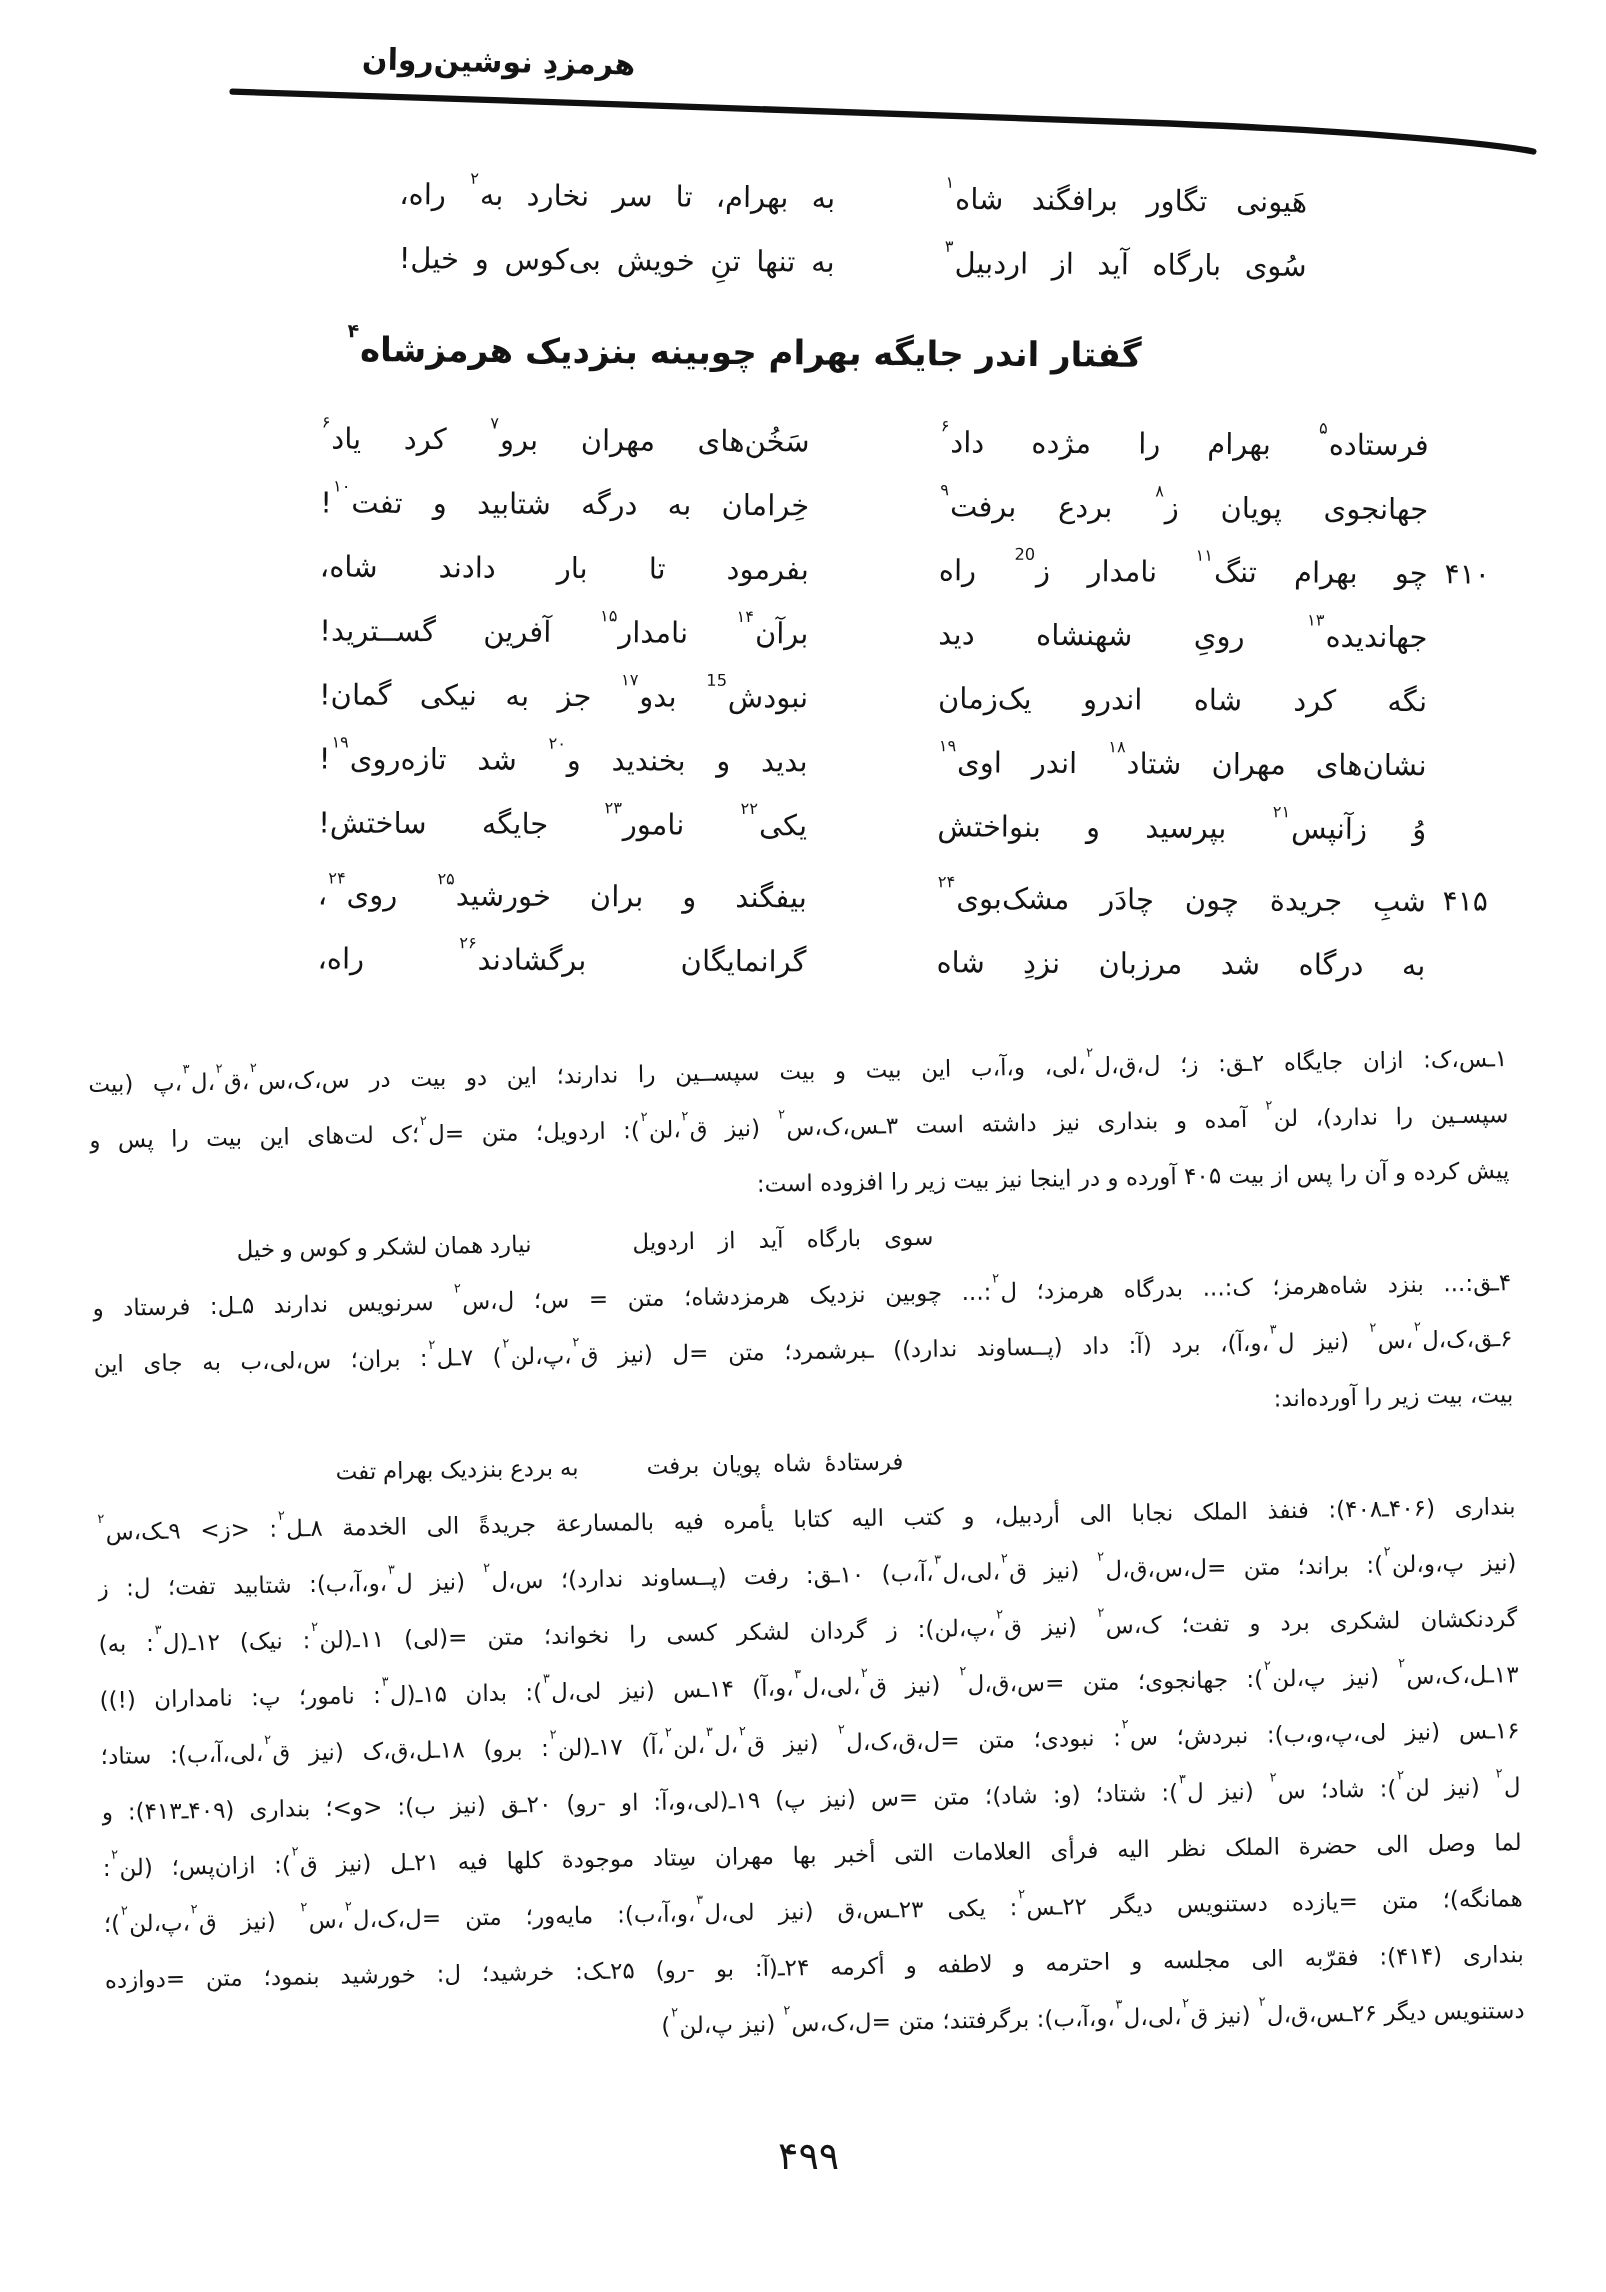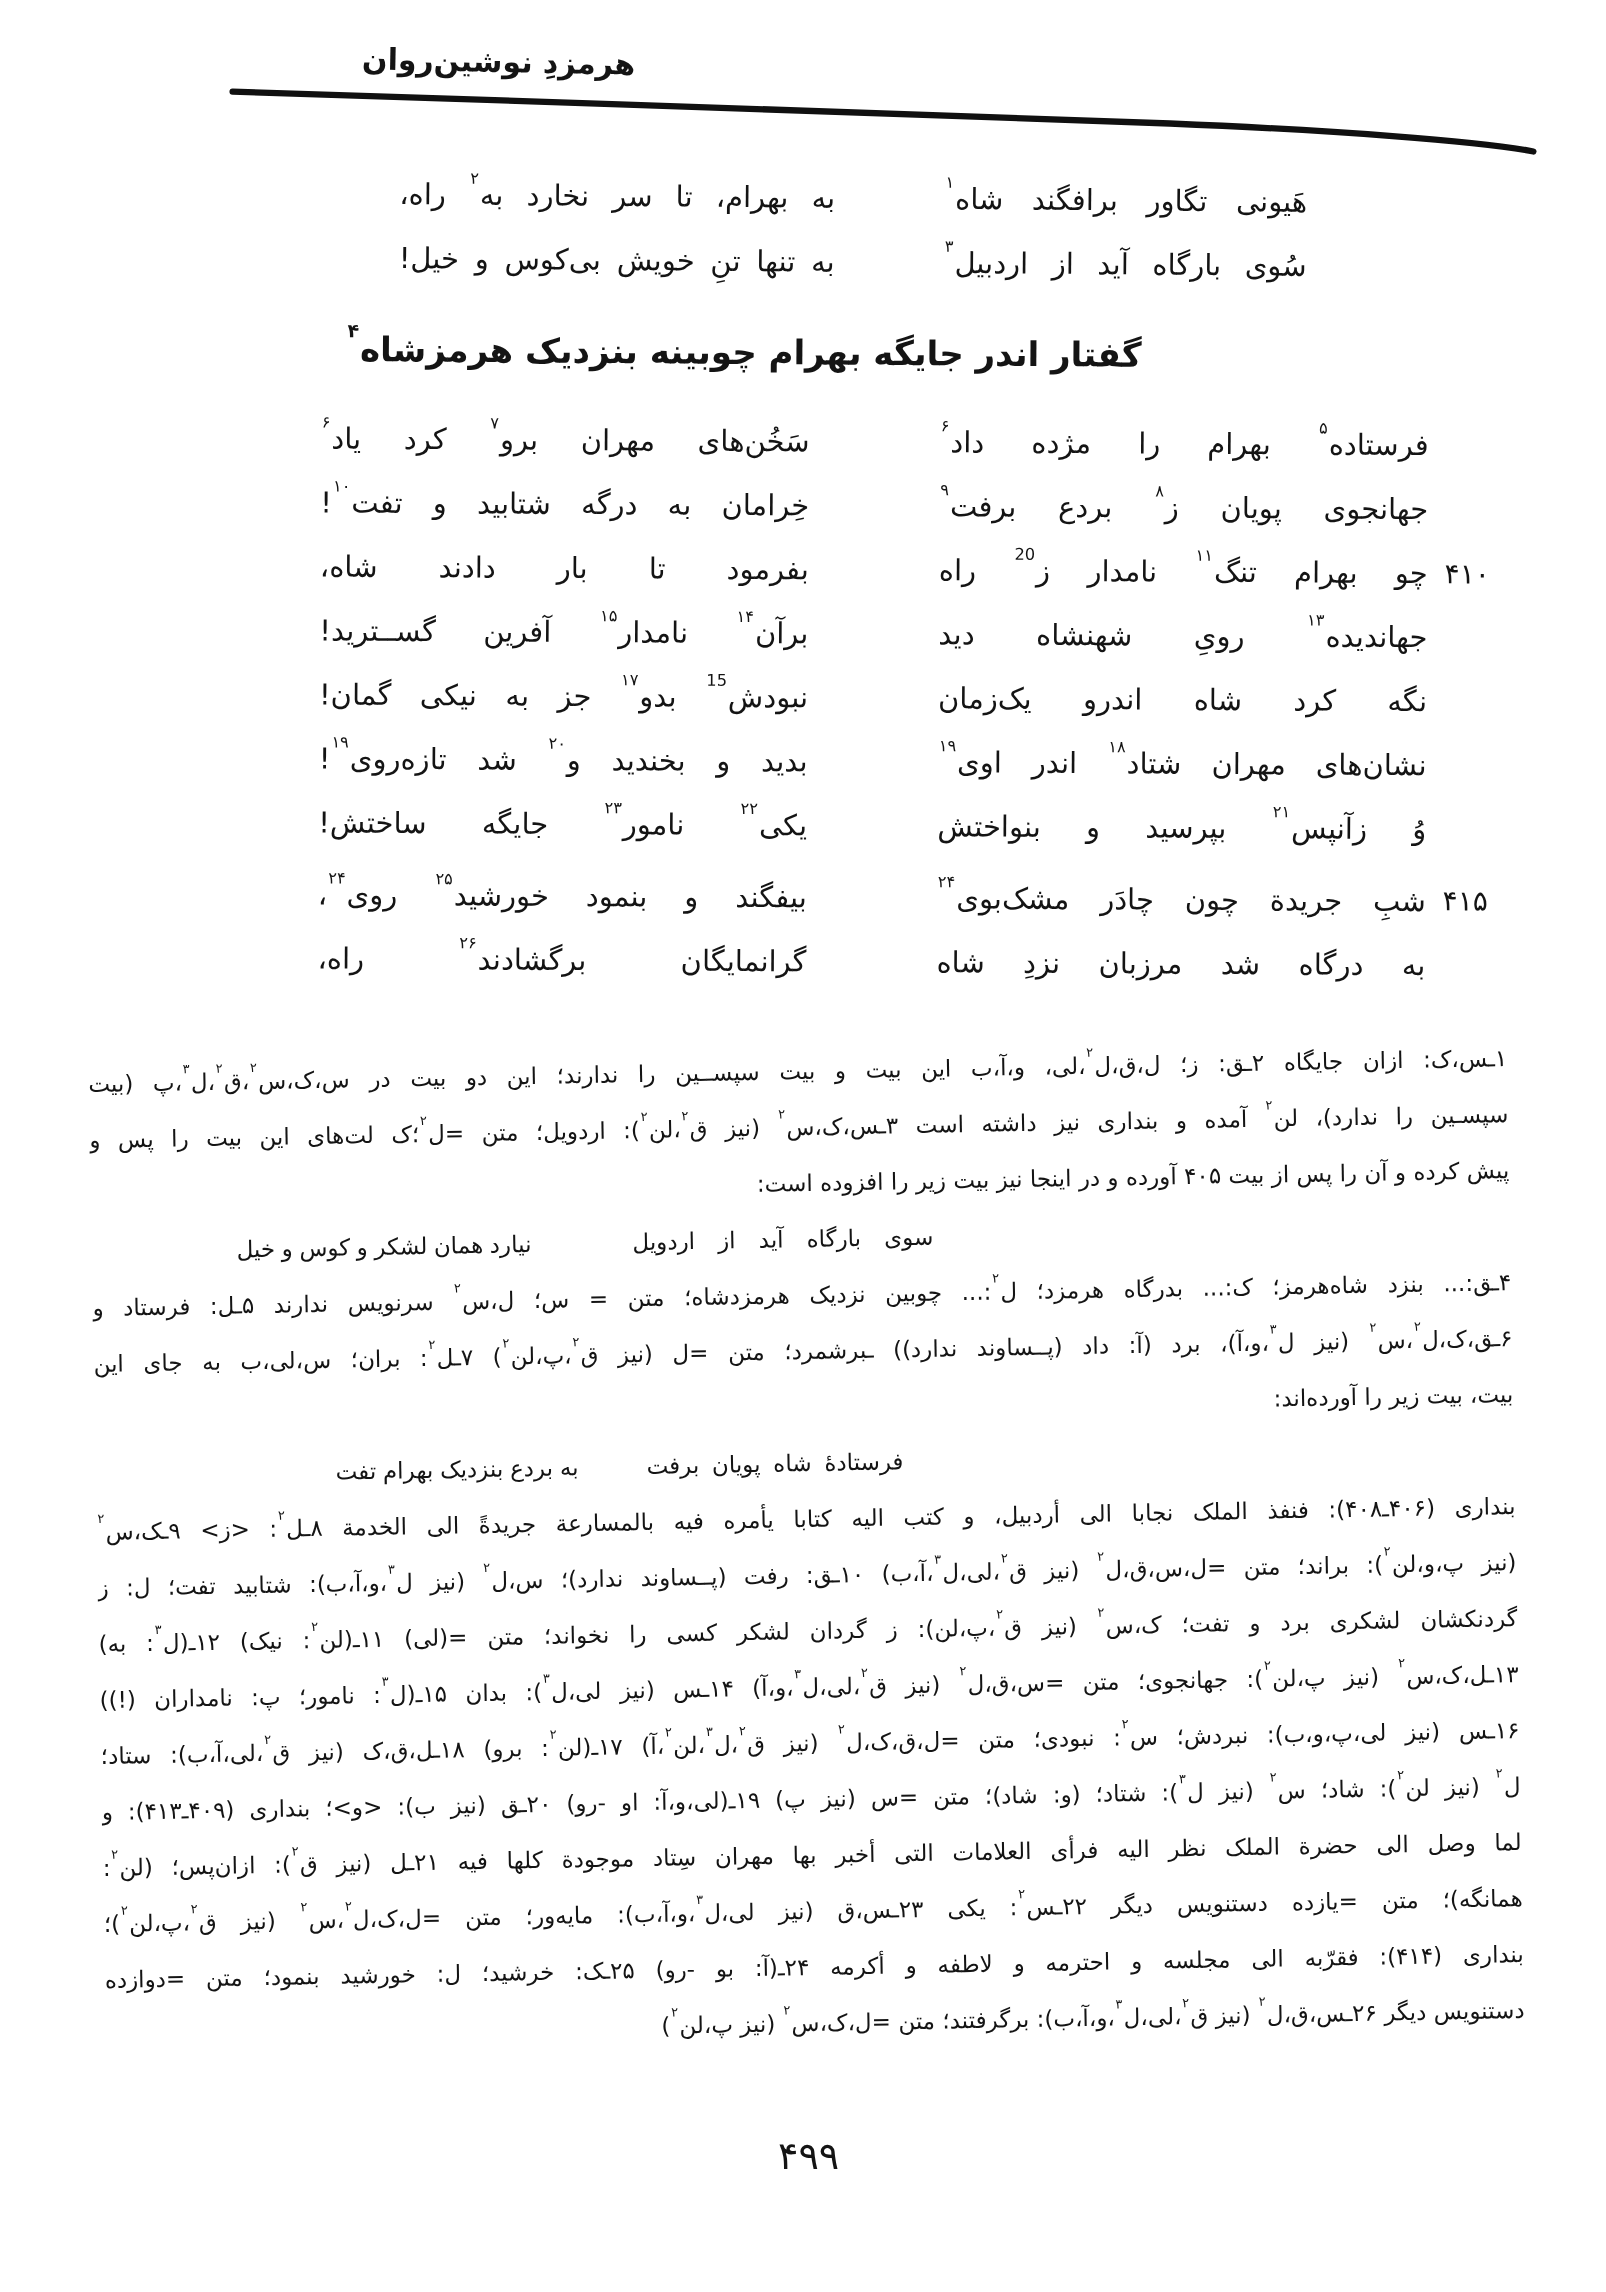--- a/index.html
+++ b/index.html
@@ -238,21 +238,21 @@
           <span class="w">شبِ</span>
           <span class="w">جریدة</span>
           <span class="w">چون</span>
           <span class="w">چادَر</span>
           <span class="w">مشک‌بوی<sup>۲۴</sup></span>
         </div>
         <div class="vspacer"></div>
         <div class="hemi hemi-l">
           <span class="w">بیفگند</span>
           <span class="w">و</span>
-          <span class="w">بنمود</span>
+          <span class="w">بران</span>
           <span class="w">خورشید<sup>۲۵</sup></span>
           <span class="w">روی<sup>۲۴</sup>،</span>
         </div>
       </div>
       <div class="vrow">
         <div class="vnum"></div>
         <div class="hemi hemi-r">
           <span class="w">به</span>
           <span class="w">درگاه</span>
           <span class="w">شد</span>

